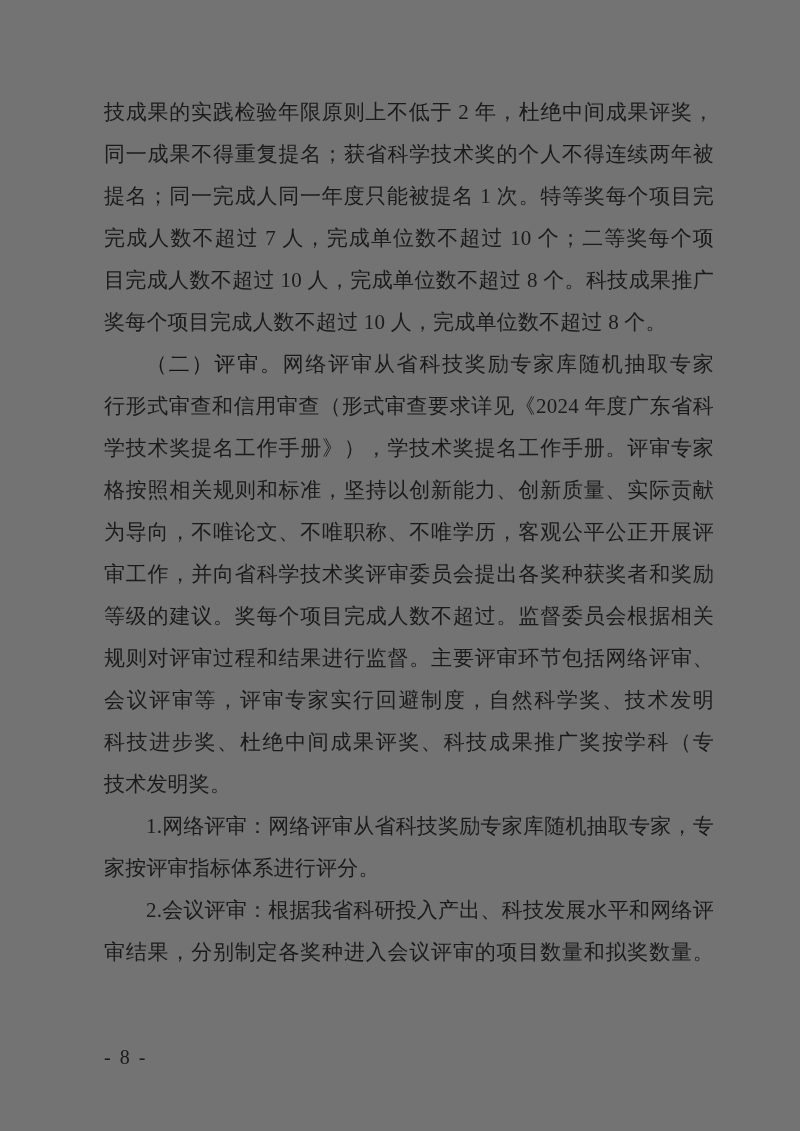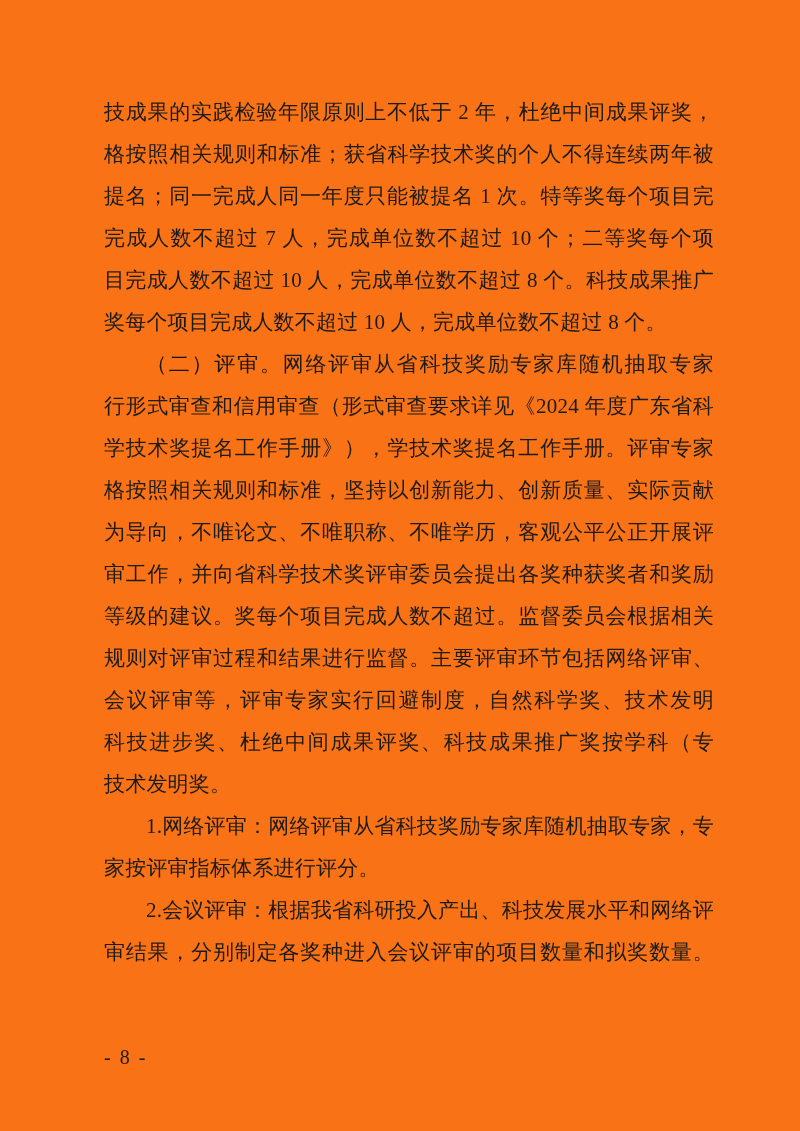--- a/index.html
+++ b/index.html
@@ -4,21 +4,21 @@
 <style>
   html, body {
     margin: 0;
     padding: 0;
     background: #ffffff;
   }
   .page {
     position: relative;
     width: 800px;
     height: 1131px;
-    background: #f97316;
+    background: #737373;
     overflow: hidden;
     font-family: "Liberation Serif", "DejaVu Serif", serif;
     color: #1b1b1b;
   }
   .text-block {
     position: absolute;
     left: 104px;
     top: 91px;
     width: 610px;
     font-size: 21px;
@@ -53,21 +53,21 @@
     letter-spacing: 2px;
     color: #1b1b1b;
   }
 </style>
 </head>
 <body>
 
 <div class="page">
   <div class="text-block">
       <div class="line fill"><span>技成果的实践检验年限原则上不低于 2 年，杜绝中间成果评奖，</span></div>
-      <div class="line fill"><span>格按照相关规则和标准；获省科学技术奖的个人不得连续两年被</span></div>
+      <div class="line fill"><span>同一成果不得重复提名；获省科学技术奖的个人不得连续两年被</span></div>
       <div class="line fill"><span>提名；同一完成人同一年度只能被提名 1 次。特等奖每个项目完</span></div>
       <div class="line fill"><span>完成人数不超过 7 人，完成单位数不超过 10 个；二等奖每个项</span></div>
       <div class="line fill"><span>目完成人数不超过 10 人，完成单位数不超过 8 个。科技成果推广</span></div>
       <div class="line"><span>奖每个项目完成人数不超过 10 人，完成单位数不超过 8 个。</span></div>
       <div class="line indent fill"><b class="heading">（二）评审。</b><span>网络评审从省科技奖励专家库随机抽取专家</span></div>
       <div class="line fill"><span>行形式审查和信用审查（形式审查要求详见《2024 年度广东省科</span></div>
       <div class="line fill"><span>学技术奖提名工作手册》），学技术奖提名工作手册。评审专家严</span></div>
       <div class="line fill"><span>格按照相关规则和标准，坚持以创新能力、创新质量、实际贡献</span></div>
       <div class="line fill"><span>为导向，不唯论文、不唯职称、不唯学历，客观公平公正开展评</span></div>
       <div class="line fill"><span>审工作，并向省科学技术奖评审委员会提出各奖种获奖者和奖励</span></div>

